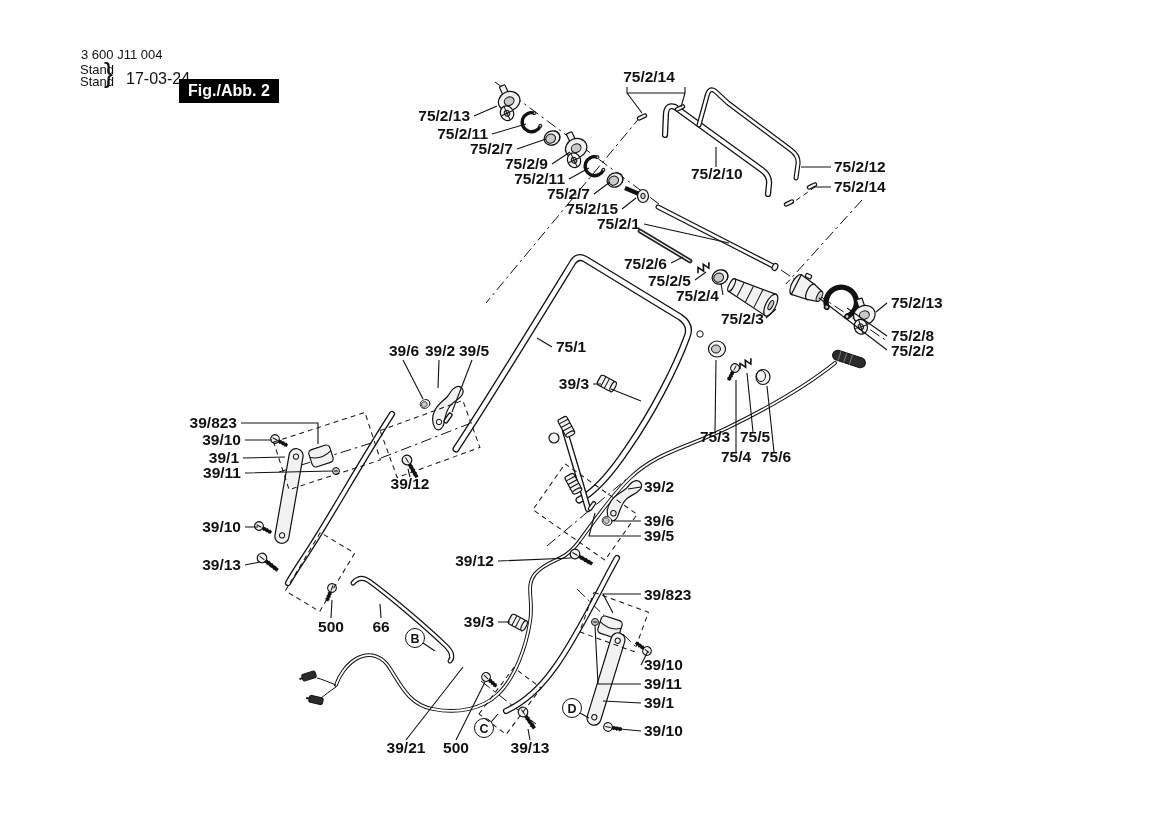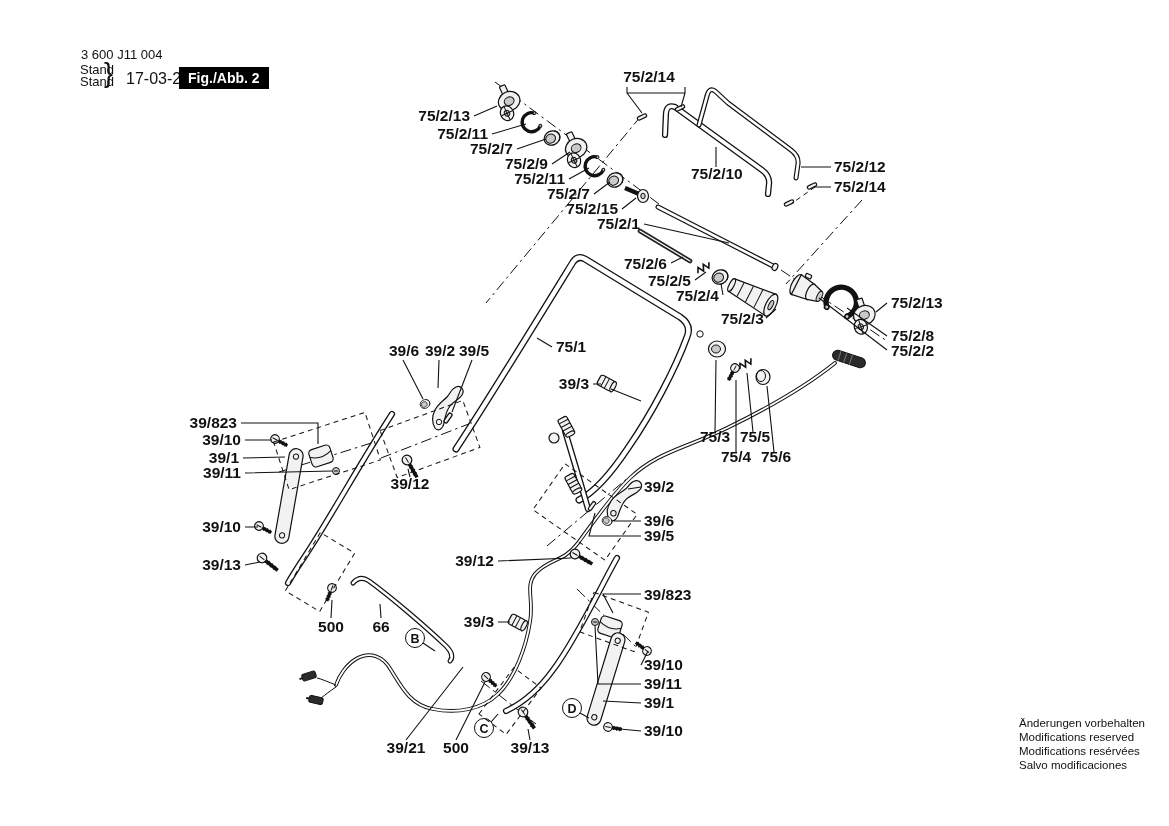--- a/index.html
+++ b/index.html
@@ -3,22 +3,22 @@
 <meta charset="utf-8">
 <style>
   html,body{margin:0;padding:0;background:#fff;}
   #page{position:relative;width:1169px;height:826px;background:#fff;overflow:hidden;
         font-family:"Liberation Sans",sans-serif;color:#111;margin-left:29px;}
   #diagram{position:absolute;left:0;top:0;}
   .hdr-part{position:absolute;left:52px;top:47px;font-size:13px;}
   .hdr-stand{position:absolute;left:51px;top:64px;font-size:13px;line-height:11.5px;}
   .hdr-brace{position:absolute;left:75px;top:58px;font-size:27px;font-weight:300;}
   .hdr-date{position:absolute;left:97px;top:70px;font-size:16px;}
-  .hdr-fig{position:absolute;left:150px;top:67px;background:#000;color:#fff;
-           font-weight:bold;font-size:14px;padding:3px 9px;}
+  .hdr-fig{position:absolute;left:150px;top:79px;background:#000;color:#fff;
+           font-weight:bold;font-size:16px;padding:3px 9px;}
   .footer{position:absolute;left:990px;top:716px;font-size:11.5px;line-height:14px;}
   
   .lbl{font:bold 15.5px "Liberation Sans",sans-serif;fill:#111;}
   .cal{font:bold 12.5px "Liberation Sans",sans-serif;fill:#111;text-anchor:middle;}
   .ldr{stroke:#111;stroke-width:1.1;fill:none;}
   .dd{stroke:#111;stroke-width:1;fill:none;stroke-dasharray:11 4 2.5 4;}
   .dsh{stroke:#111;stroke-width:1;fill:none;stroke-dasharray:5 4;}
   .thin{stroke:#111;stroke-width:1;fill:none;}
   .part{stroke:#111;stroke-width:1.2;fill:#f2f2f2;}
   .part-d{stroke:#111;stroke-width:1;fill:#c9c9c9;}
@@ -41,26 +41,20 @@
 
   <div class="hdr-part">3 600 J11 004</div>
   <div class="hdr-stand">
     <div>Stand</div>
     <div>Stand</div>
   </div>
   <div class="hdr-brace">}</div>
   <div class="hdr-date">17-03-24</div>
   <div class="hdr-fig">Fig./Abb. 2</div>
 
-  <div class="footer">
-    <div>Änderungen vorbehalten</div>
-    <div>Modifications reserved</div>
-    <div>Modifications resérvées</div>
-    <div>Salvo modificaciones</div>
-  </div>
 
   <svg id="diagram" width="1169" height="826" viewBox="0 0 1169 826">
     <defs>
       <g id="caster">
         <rect x="-3" y="-19" width="6" height="9" rx="1" class="part"></rect>
         <ellipse cx="0" cy="-2" rx="11" ry="9.5" class="part"></ellipse>
         <ellipse cx="0" cy="-2" rx="5" ry="4.2" class="part-d"></ellipse>
         <ellipse cx="-7" cy="8" rx="6.5" ry="7.5" class="part"></ellipse>
         <ellipse cx="-7" cy="8" rx="2.6" ry="3" class="part-d"></ellipse>
         <path d="M-7,1 L-7,15 M-13,8 L-1,8" class="thin"></path>

